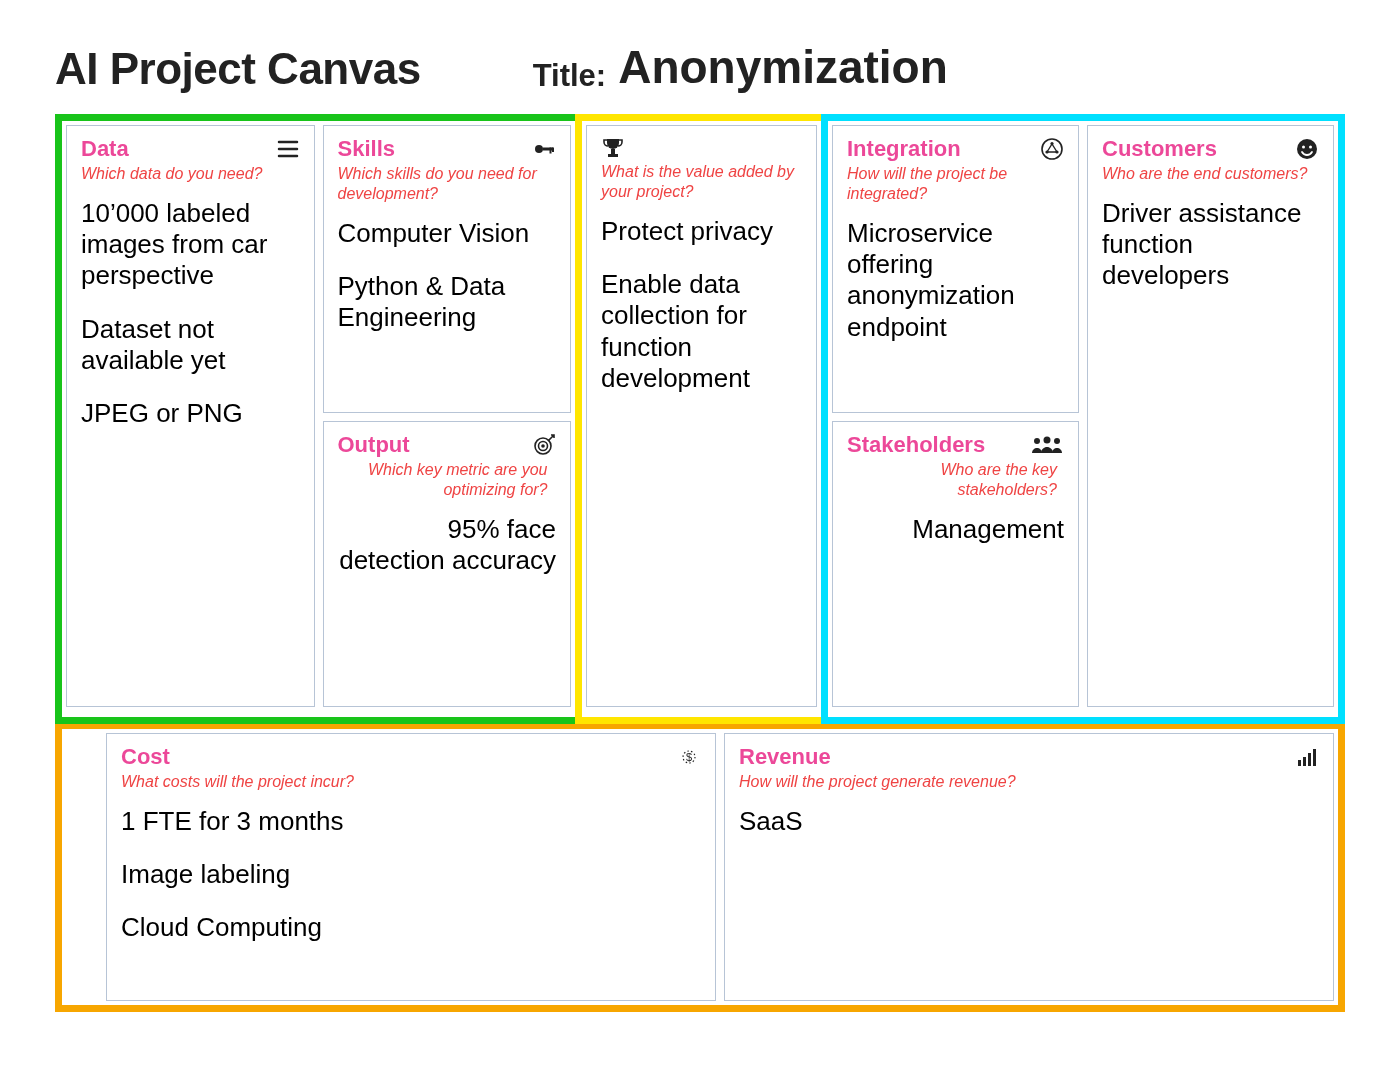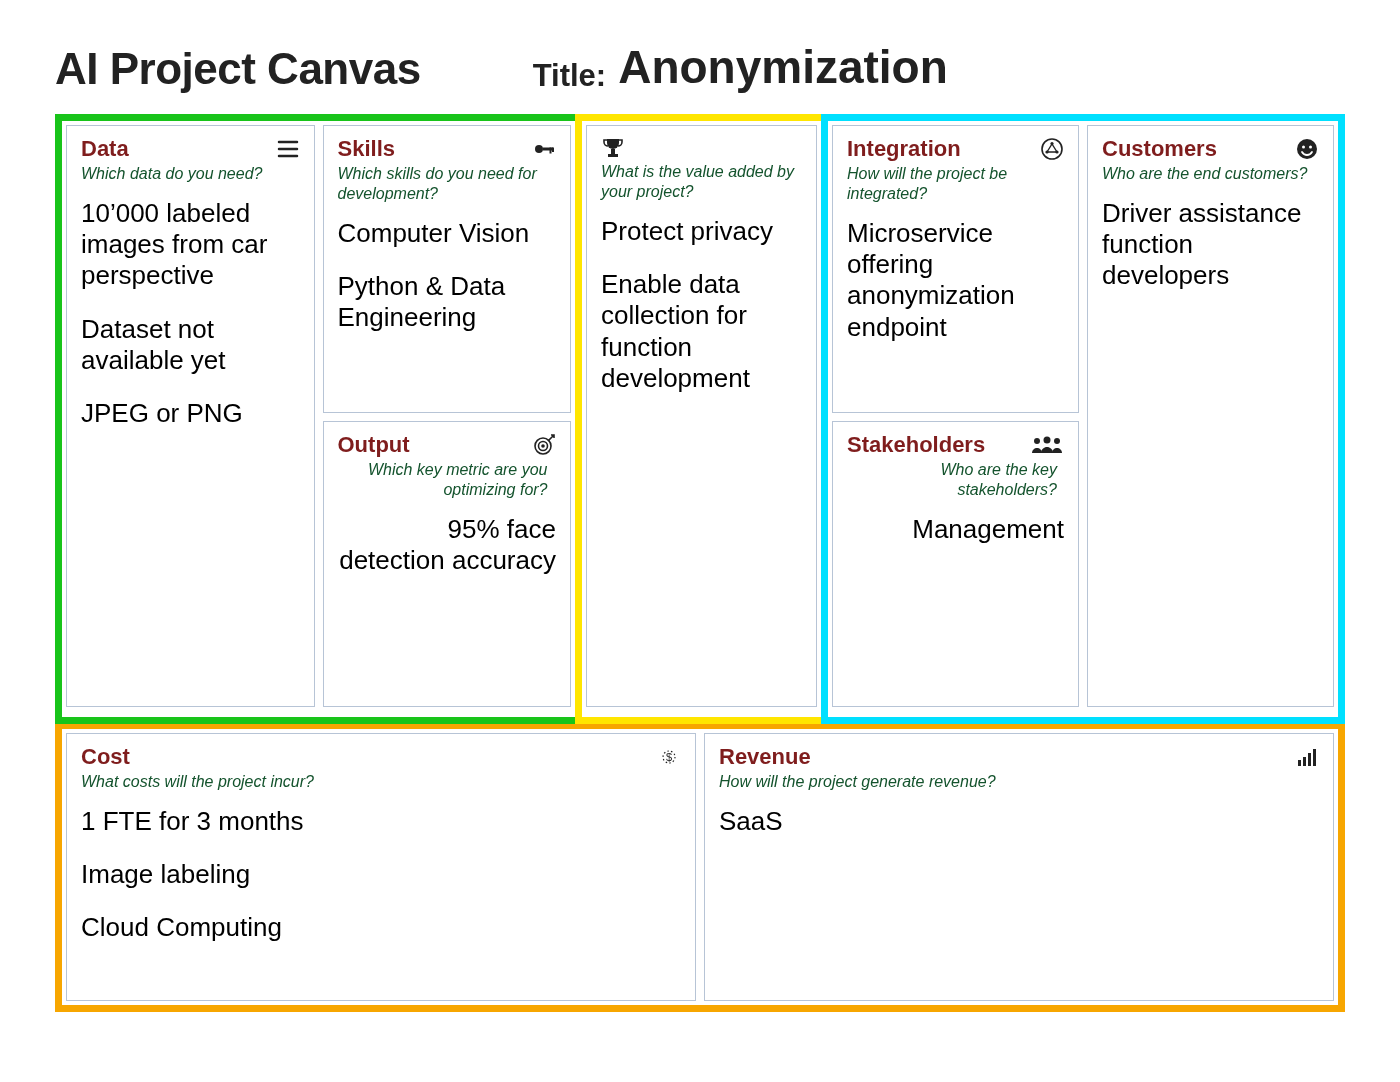--- a/index.html
+++ b/index.html
@@ -43,20 +43,21 @@
   }
   .row-top {
     display: flex;
     height: 610px;
   }
   .row-bottom {
     display: flex;
     height: 290px;
     border: 7px solid #f7a600; 
     margin-top: -2px;
+    padding-left: 40px;
   }
 
   
   .grp {
     display: flex;
     flex-direction: column;
     border: 7px solid;
   }
   .grp.green  { border-color: #18c41a; width: 527px; }
   .grp.yellow { border-color: #ffe600; width: 253px; margin-left: -7px; }
@@ -83,26 +84,26 @@
   .row-bottom .cell { flex: 1; height: calc(100% - 8px); }
 
   .cell-head {
     display: flex;
     justify-content: space-between;
     align-items: center;
   }
   .cell-title {
     font-size: 22px;
     font-weight: 600;
-    color: #7f1d1d;
+    color: #ec4899;
   }
   .cell-sub {
     font-size: 16px;
     font-style: italic;
-    color: #14532d;
+    color: #ef4444;
     margin-top: 2px;
     line-height: 1.25;
     max-width: 210px;
   }
   .row-bottom .cell-sub { max-width: none; }
 
   .cell-body {
     margin-top: 14px;
     font-size: 26px;
     line-height: 1.2;

